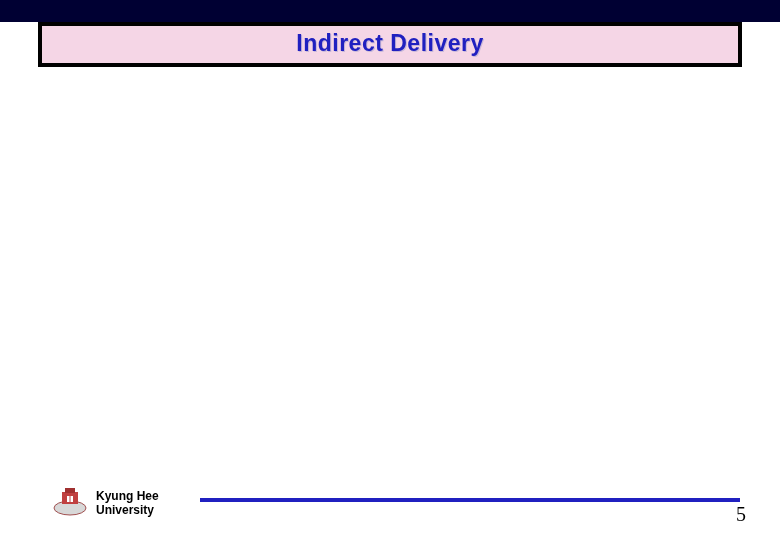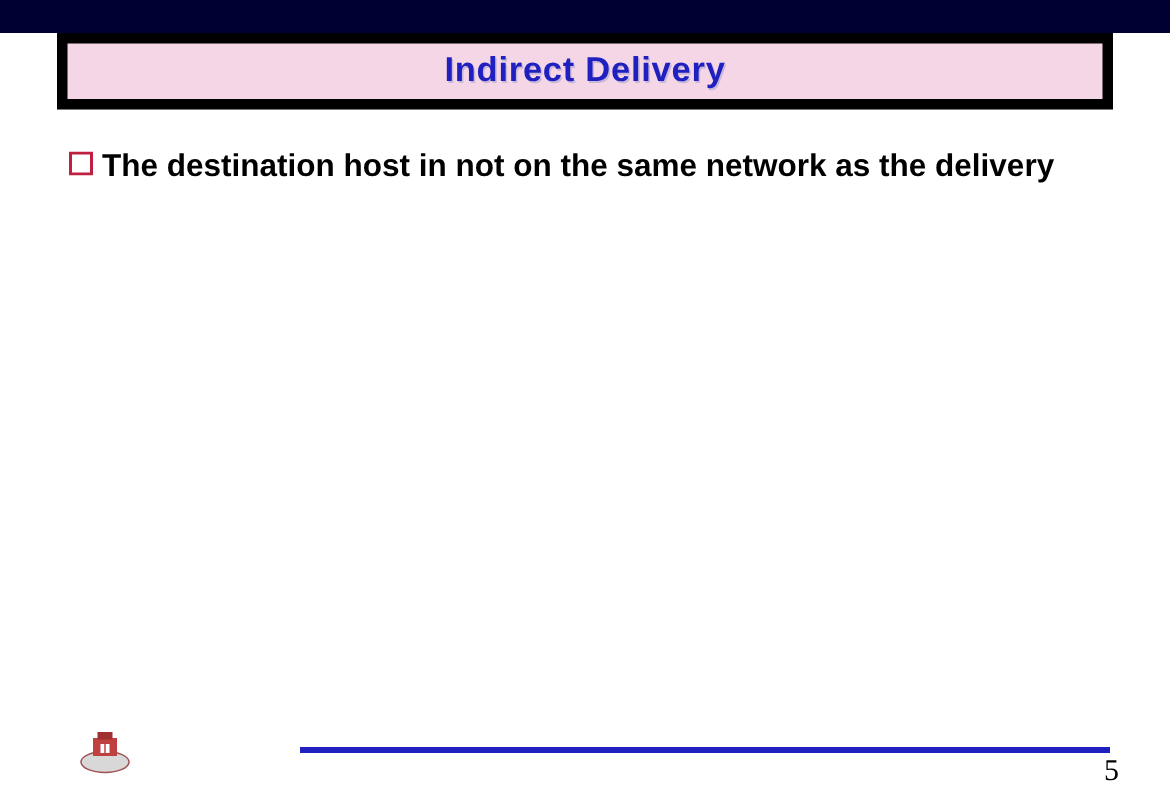--- a/index.html
+++ b/index.html
@@ -12,21 +12,21 @@
     overflow: hidden;
   }
   .top-band {
     width: 100%;
     height: 22px;
     background: #000033;
   }
   .title-band {
     margin: 0 38px;
     background: #f5d6e6;
-    border: 7px solid #000000;
+    border: 4px solid #000000;
     text-align: center;
     padding: 4px 0 6px 0;
   }
   .title-text {
     font-size: 23px;
     font-weight: bold;
     color: #2020c0;
     text-shadow: 1px 1px 0 #c8b8d8;
     letter-spacing: 0.5px;
   }
@@ -95,34 +95,32 @@
 <body>
 
 <div class="top-band"></div>
 
 <div class="title-band">
   <span class="title-text">Indirect Delivery</span>
 </div>
 
 <div class="content">
 
-  <div class="bullet-item">
-    <svg class="bullet-icon" viewBox="0 0 16 16">
-      <rect x="1" y="1" width="14" height="14" fill="none" stroke="#c02040" stroke-width="2"></rect>
-    </svg>
-    <div class="bullet-text">The destination host in not on the same network as the delivery</div>
-  </div>
 
 
 
 </div>
 
 <div class="footer">
   <svg class="logo" viewBox="0 0 36 30">
     <ellipse cx="18" cy="22" rx="16" ry="7" fill="#d8d8d8" stroke="#a05050" stroke-width="1"></ellipse>
     <rect x="10" y="6" width="16" height="12" fill="#c04040"></rect>
     <rect x="13" y="2" width="10" height="5" fill="#a03030"></rect>
     <rect x="15" y="10" width="2.5" height="6" fill="#ffffff"></rect>
     <rect x="18.5" y="10" width="2.5" height="6" fill="#ffffff"></rect>
   </svg>
+  <div class="uni-name">
+    <span>Kyung Hee</span><br>
+    <span>University</span>
+  </div>
   <div class="footer-line"></div>
   <div class="page-num">5</div>
 </div>
 
 </body></html>

